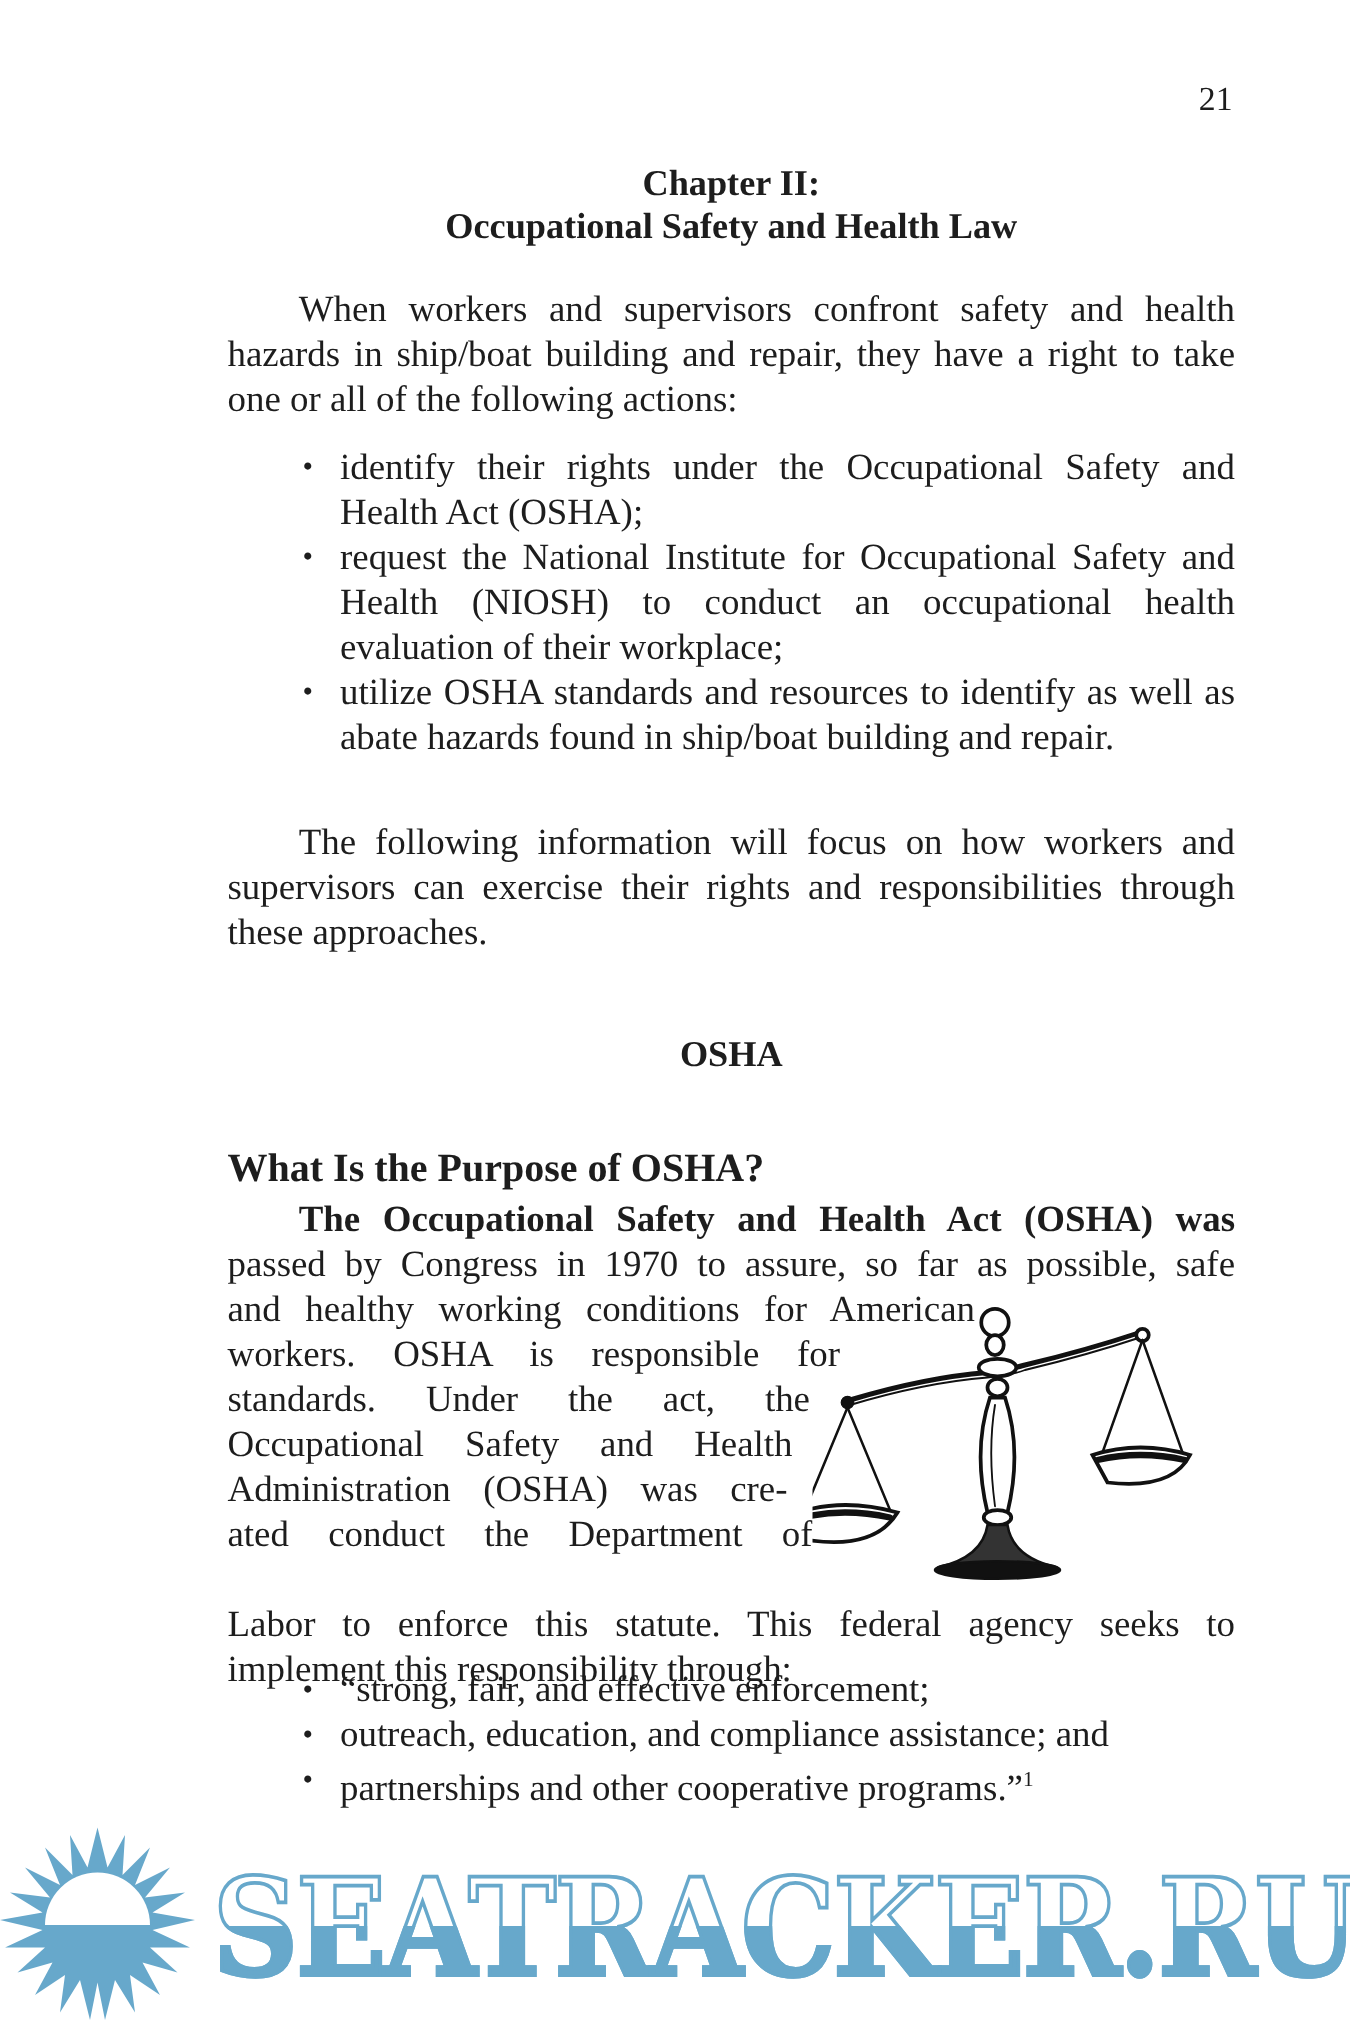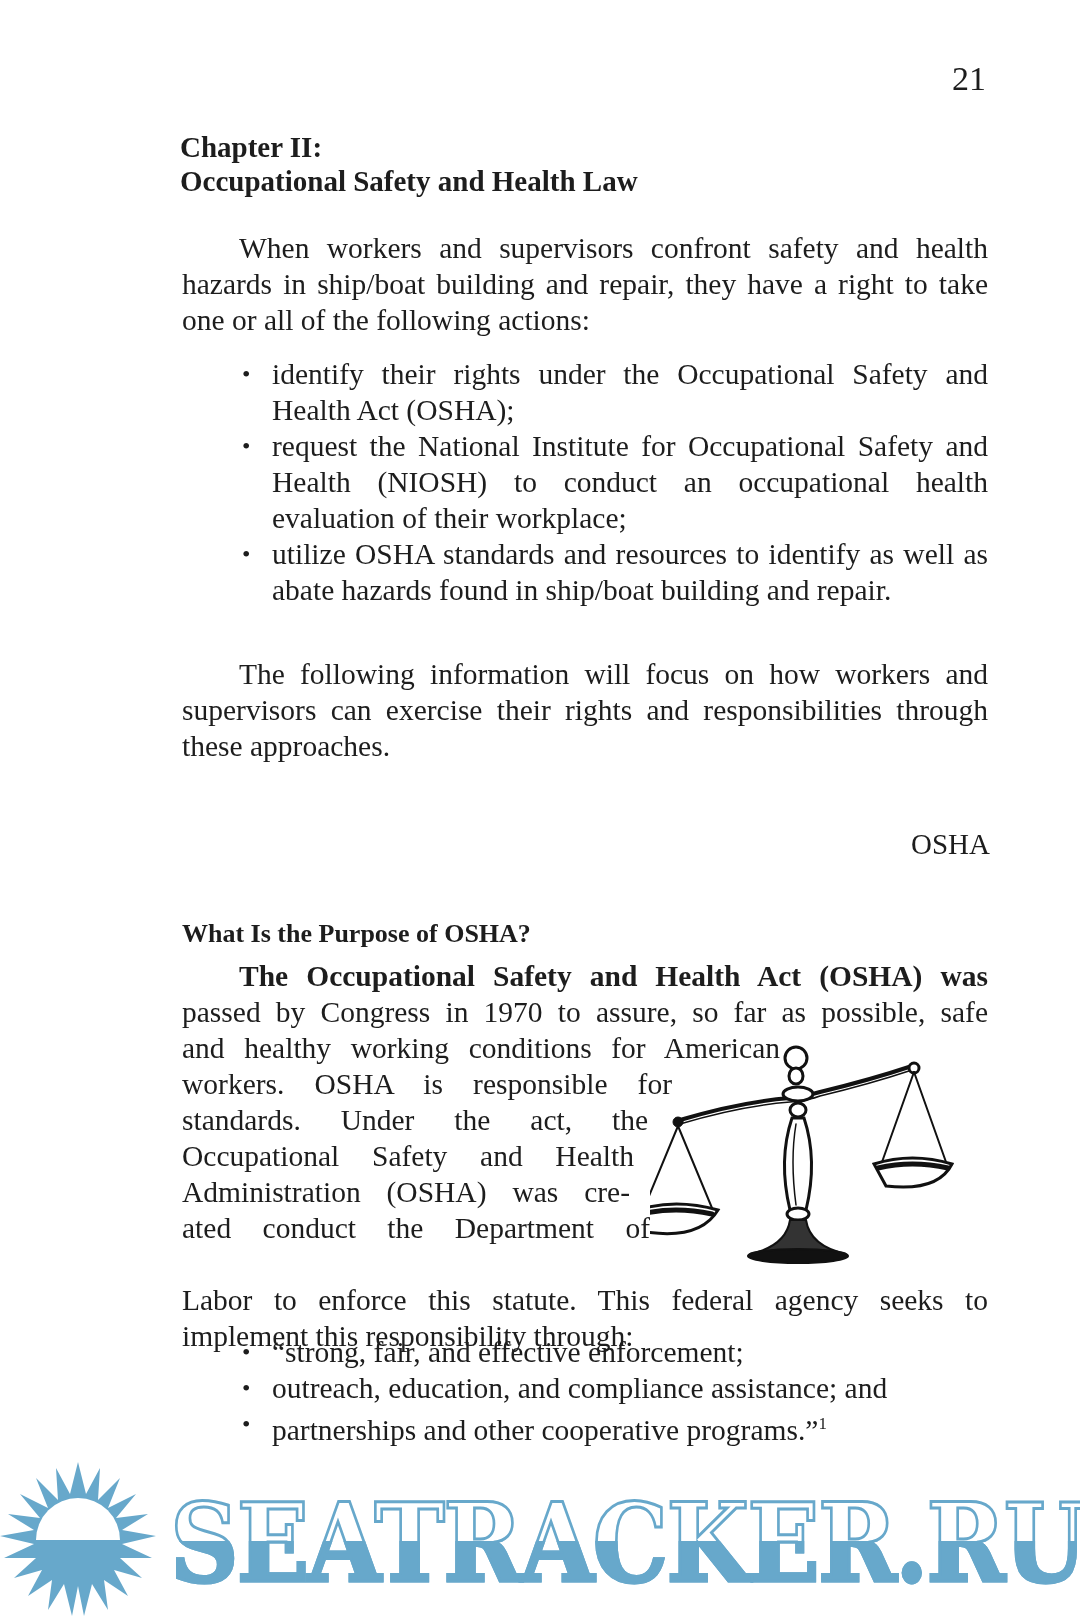--- a/index.html
+++ b/index.html
@@ -14,28 +14,29 @@
       overflow: hidden;
       font-family: "Liberation Serif", "DejaVu Serif", serif;
       color: #1d1d1d;
     }
     .page-number {
       position: absolute;
       left: 900px;
       top: 62px;
       width: 86px;
       text-align: right;
-      font-size: 34px;
+      font-size: 27px;
       line-height: 34px;
     }
     .chapter-title {
       position: absolute;
       left: 180px;
       top: 130px;
       width: 810px;
+      text-align: center;
       font-weight: bold;
       font-size: 29px;
       line-height: 34px;
     }
     .chapter-title div { display: block; }
     .text {
       position: absolute;
       left: 182px;
       width: 806px;
       font-size: 29.5px;
@@ -64,31 +65,31 @@
       position: absolute;
       left: 4px;
       top: 0;
       font-size: 24px;
     }
     .section-heading {
       position: absolute;
       left: 180px;
       top: 827px;
       width: 810px;
-      text-align: right;
-      font-weight: normal;
+      text-align: center;
+      font-weight: bold;
       font-size: 29px;
       line-height: 34px;
     }
     .subheading {
       position: absolute;
       left: 182px;
       top: 917px;
       font-weight: bold;
-      font-size: 26px;
+      font-size: 32px;
       line-height: 34px;
     }
     .wrap-lines {
       position: absolute;
       left: 182px;
       font-size: 29.5px;
       line-height: 36px;
     }
     .wrap-lines .ln {
       display: block;

